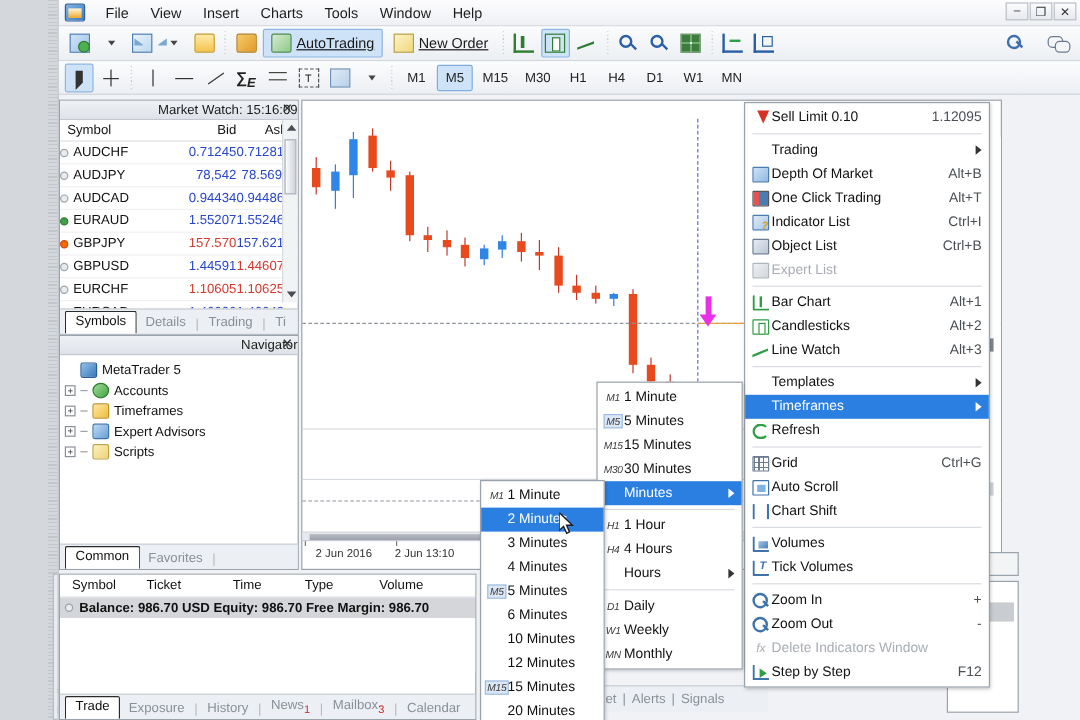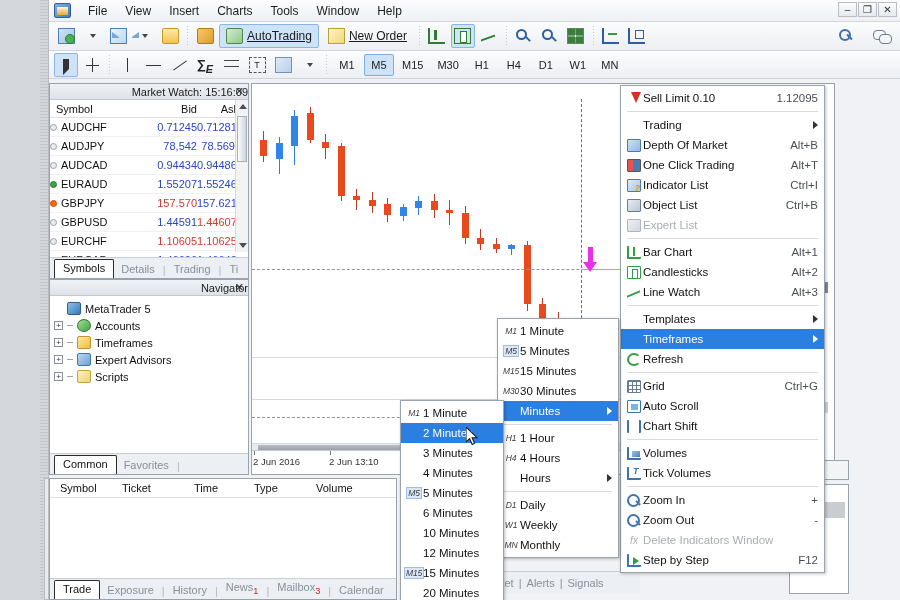--- a/index.html
+++ b/index.html
@@ -752,40 +752,44 @@
               <div class="tagbox" style="top: 350px;">1838</div>
             </div>
         </div>
         <div class="time-scrollbar">
           <div class="thumb"></div>
         </div>
         <div class="time-axis">
           <div class="tk" style="left:2px"></div>
           <div class="tk" style="left:78px"></div>
           <div class="tk" style="left:155px"></div>
-          <div class="tl" style="left:1px">2 Jun 2016</div>
+          <div class="tl" style="left:11px">2 Jun 2016</div>
           <div class="tl" style="left:77px">2 Jun 13:10</div>
           <div class="tl" style="left:154px">2 Jun 1</div>
         </div>
       </div>
     </div>
 
     <div class="rpanel" style="left:740px;top:460px;width:60px;height:20px;background:#f3f4f6"></div>
     <div class="rpanel" style="left:740px;top:484px;width:60px;height:110px;padding:2px 3px">
       <div>nent</div>
       <div style="margin-top:4px;height:16px;background:#c9ccd1"></div>
     </div>
 
     <div id="toolbox">
       <div class="tbx-cols">
         <div style="width:72px;padding-left:10px">Symbol</div>
         <div style="width:72px">Ticket</div>
         <div style="width:60px">Time</div>
         <div style="width:62px">Type</div>
         <div style="width:60px">Volume</div>
+      </div>
+      <div class="tbx-row">
+        <span class="dot"></span>
+        <span>Balance: 986.70 USD  Equity: 986.70  Free Margin: 986.70</span>
       </div>
       <div class="tbx-blank" style="height:45px"></div>
       <div class="tabrow">
         <div class="tb act">Trade</div>
         <div class="tb">Exposure</div>
         <div class="tsp">|</div>
         <div class="tb">History</div>
         <div class="tsp">|</div>
         <div class="tb">
           <span>News</span><sub style="color:#c62828">1</sub>

